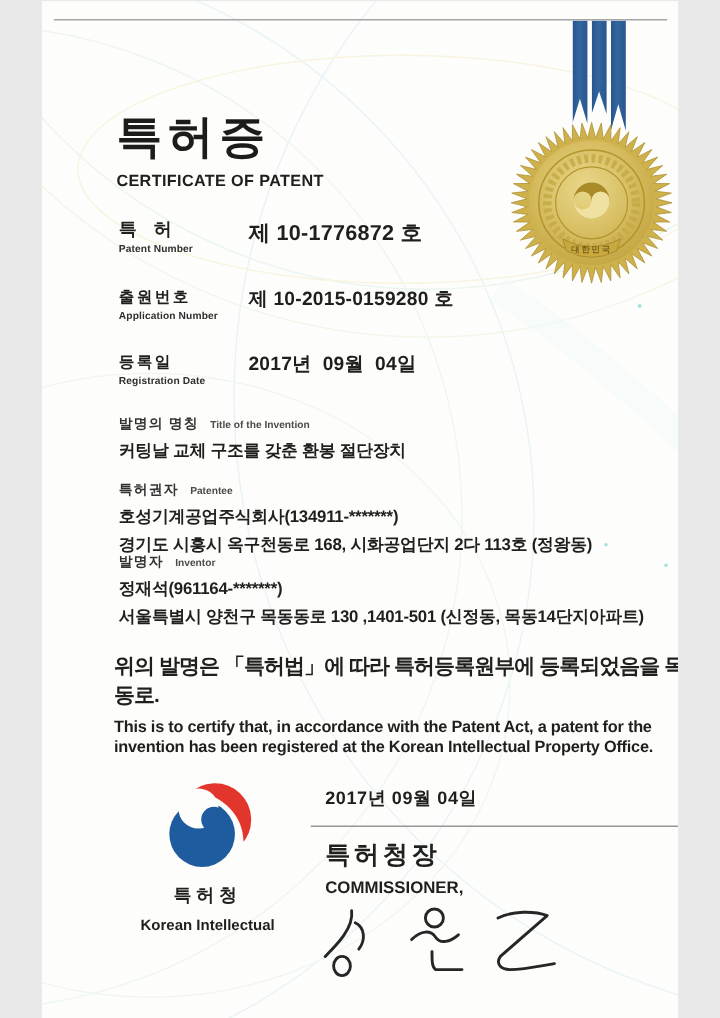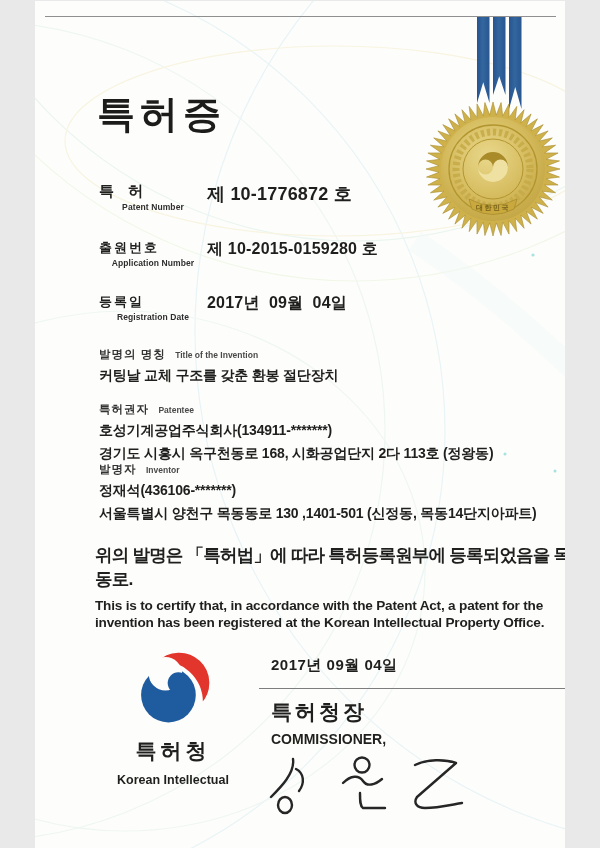--- a/index.html
+++ b/index.html
@@ -25,42 +25,42 @@
 
   
   .title-block{position:absolute; left:62px; top:88px;}
   .title-ko{font-size:38px; font-weight:800; letter-spacing:5px; color:#1c1c1a;}
   .title-en{font-size:13.5px; font-weight:700; letter-spacing:.3px; margin-top:3px;}
 
   
   .field-row{position:absolute; left:64px; width:490px; display:flex; align-items:flex-start;}
   .f-label{width:108px; flex:0 0 108px;}
   .f-ko{font-size:13px; font-weight:700; letter-spacing:2px;}
-  .f-en{font-size:8.5px; font-weight:600; color:#2e2e2e; margin-top:1px; letter-spacing:.1px;text-align:center;}
+  .f-en{font-size:8.5px; font-weight:600; color:#2e2e2e; margin-top:1px; letter-spacing:.1px;}
   .f-value{font-size:16px; font-weight:700; white-space:pre; letter-spacing:.2px;}
   .fr-patent{top:181px;} .fr-patent .f-ko{font-size:15px; letter-spacing:5px;}
   .fr-patent .f-value{font-size:18px;}
   .fr-app{top:238px;} .fr-filing{top:265px;} .fr-reg{top:292px;}
 
   
   .sec{position:absolute; left:64px; width:500px;}
   .sec-ko{font-size:11.5px; font-weight:700; letter-spacing:1px; color:#333;}
   .sec-en{font-size:8.5px; font-weight:600; color:#4a4a4a; margin-left:5px;text-align:center;}
   .sec-line{font-size:14px; font-weight:700; margin-top:5px; letter-spacing:-.2px;}
   .sec-invention{top:343px;} .sec-patentee{top:398px;} .sec-inventor{top:458px;}
 
   
   .statement{position:absolute; left:60px; top:542px; width:498px;}
   .st-ko{font-size:17.5px; font-weight:800; letter-spacing:-.8px;}
   .st-en{font-size:13.6px; font-weight:700; margin-top:6px; line-height:1.28; letter-spacing:-.2px;}
 
   
   .logo-block{position:absolute; left:56px; top:650px; width:164px; text-align:center;}
   .logo-mark{display:block; margin:0 auto;}
-  .logo-ko{font-size:21px; font-weight:800; letter-spacing:4px; margin-top:10px;}
+  .logo-ko{font-size:15px; font-weight:800; letter-spacing:4px; margin-top:10px;}
   .logo-en{font-size:12.5px; font-weight:700; line-height:1.3; margin-top:7px;}
 
   
   .comm-block{position:absolute; left:236px; top:655px; width:358px;}
   .c-date{font-size:15px; font-weight:600; letter-spacing:.5px;}
   .c-rule{height:1px; background:#7d7d7d; margin:13px 0 0 -12px; width:368px;}
   .c-title{font-size:21px; font-weight:800; letter-spacing:3px; margin-top:9px;}
   .c-en{font-size:14px; font-weight:700; line-height:1.32; margin-top:4px;}
   .sig{margin-top:4px; margin-left:-8px;}
   .sig path,.sig ellipse,.sig circle{fill:none; stroke:#262626; stroke-width:2.4;
@@ -115,20 +115,21 @@
     <g>
       <path d="M65 90 a15 15 0 0 1 30 0 a7.5 7.5 0 0 1 -15 0 a7.5 7.5 0 0 0 -15 0 Z" fill="#a98b2a"></path>
       <path d="M95 90 a15 15 0 0 1 -30 0 a7.5 7.5 0 0 0 15 0 a7.5 7.5 0 0 1 15 0 Z" fill="#efe1a2"></path>
     </g>
     <path d="M56 122 Q80 135 104 122 L101 132 Q80 143 59 132 Z" fill="#c9a93e" stroke="#a88b2c" stroke-width="0.8"></path>
     <text x="80" y="133" text-anchor="middle" font-size="7" font-weight="bold" fill="#77611a" letter-spacing="1.5">대한민국</text>
   </svg>
 
   <div class="title-block">
     <div class="title-ko">특허증</div>
+    <div class="title-en">CERTIFICATE OF PATENT</div>
   </div>
 
   <div class="field-row fr-patent">
     <div class="f-label">
       <div class="f-ko">특 허</div>
       <div class="f-en">Patent Number</div>
     </div>
     <div class="f-value">제 10-1776872 호</div>
   </div>
 
@@ -164,21 +165,21 @@
     </div>
     <div class="sec-line">호성기계공업주식회사(134911-*******)</div>
     <div class="sec-line">경기도 시흥시 옥구천동로 168, 시화공업단지 2다 113호 (정왕동)</div>
   </div>
 
   <div class="sec sec-inventor">
     <div>
       <span class="sec-ko">발명자</span>
       <span class="sec-en">Inventor</span>
     </div>
-    <div class="sec-line">정재석(436106-*******)</div>
+    <div class="sec-line">정재석(961164-*******)</div>
     <div class="sec-line">서울특별시 양천구 목동동로 130 ,1401-501 (신정동, 목동14단지아파트)</div>
   </div>
 
   <div class="statement">
     <div class="st-ko">위의 발명은 「특허법」에 따라 특허등록원부에 등록되었음을 목동동로.</div>
     <div class="st-en">This is to certify that, in accordance with the Patent Act, a patent for the invention has been registered at the Korean Intellectual Property Office.</div>
   </div>
 
   <div class="logo-block">
     <svg class="logo-mark" width="76" height="76" viewBox="0 0 100 100">

